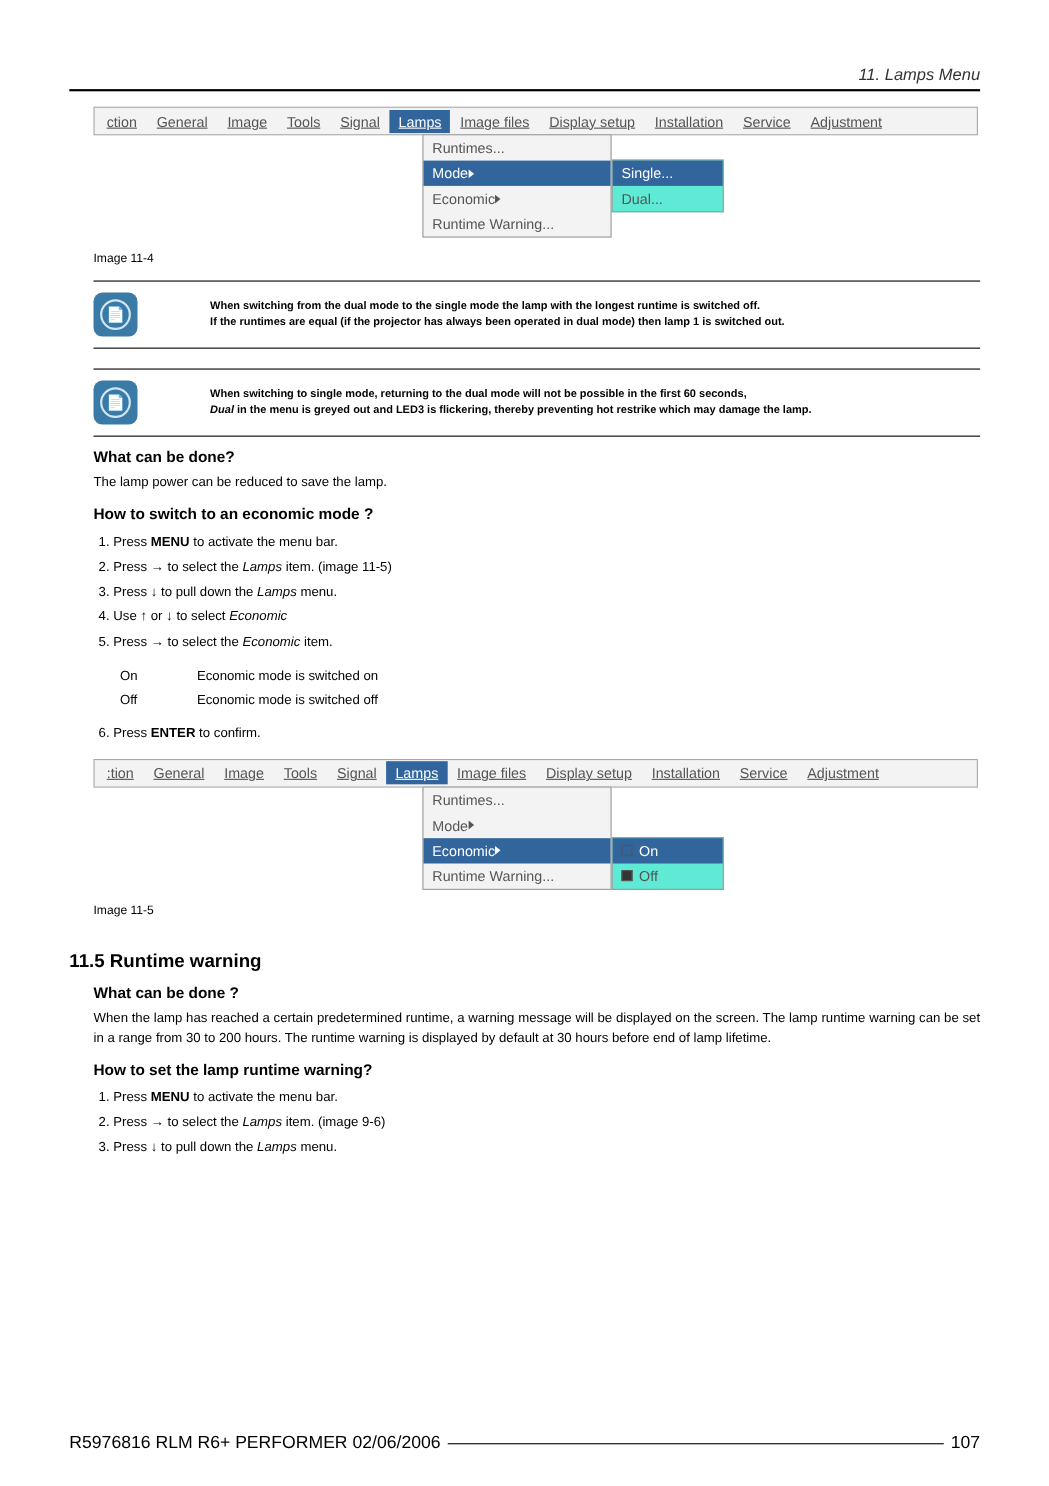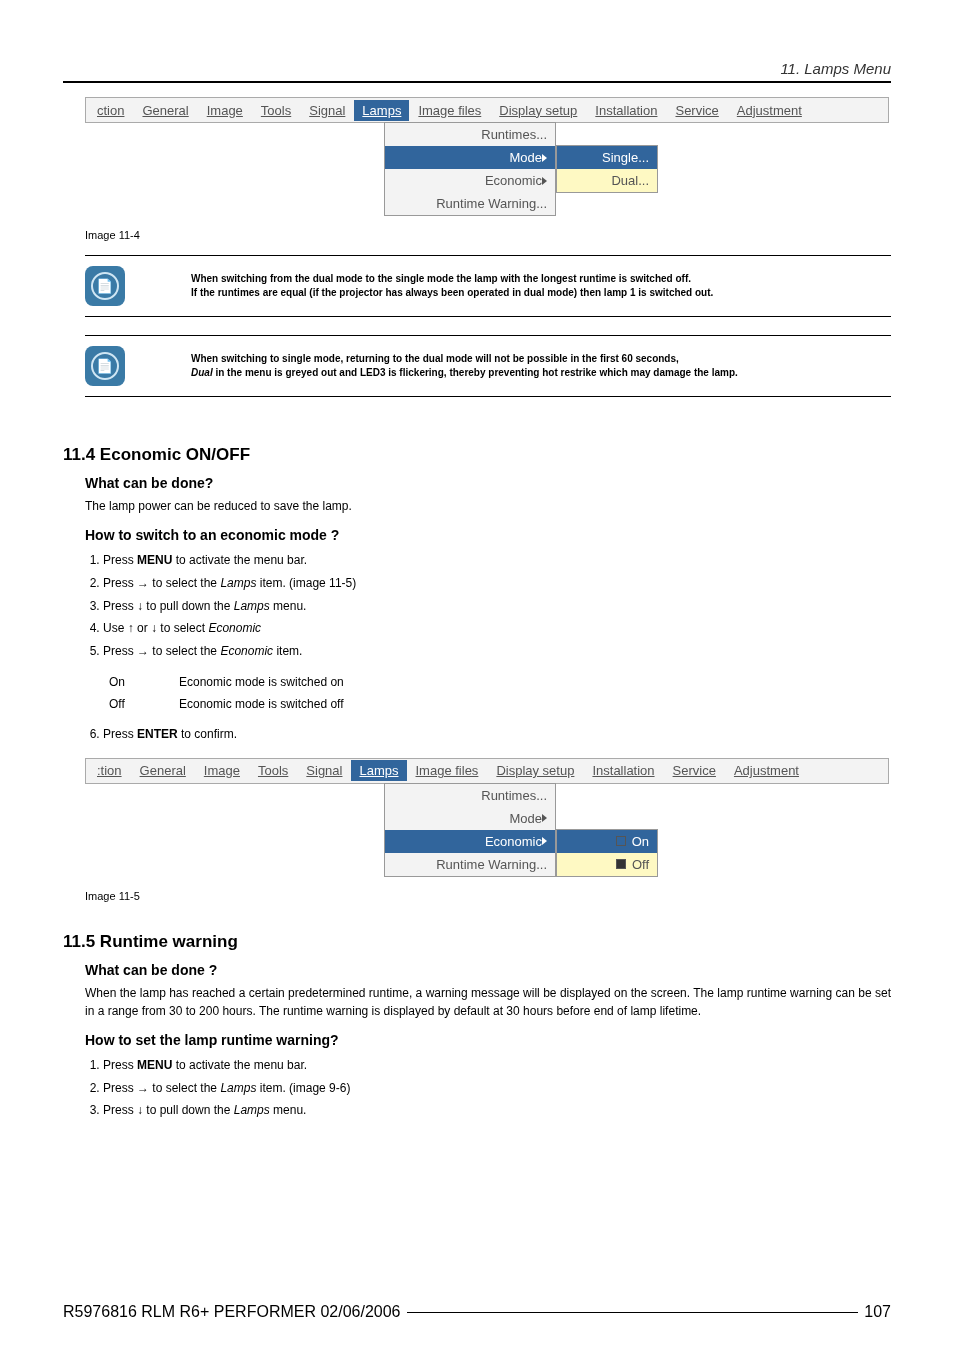--- a/index.html
+++ b/index.html
@@ -64,40 +64,40 @@
   .dropdown {
     position: absolute;
     border: 1px solid #999;
     background: #f3f3f3;
     font-size: 13px;
     color: #555;
     width: 170px;
   }
   .dropdown .item, .dropdown2 .item {
     display: flex;
-    justify-content: flex-end;
+    justify-content: flex-start;
     align-items: center;
     padding: 2px 8px;
     height: 19px;
   }
   .dropdown .item.sel, .dropdown2 .item.sel {
     background: #31659c;
     color: #fff;
   }
   .arrow-right {
     width: 0; height: 0;
     border-top: 4px solid transparent;
     border-bottom: 4px solid transparent;
     border-left: 5px solid #555;
   }
   .item.sel .arrow-right { border-left-color: #fff; }
   .dropdown2 {
     position: absolute;
     border: 1px solid #999;
-    background: #fef9c3;
+    background: #5eead4;
     font-size: 13px;
     color: #555;
     width: 100px;
   }
   .radio {
     width: 8px; height: 8px; border:1px solid #555; display:inline-block;
     margin-right:6px; vertical-align:middle;
   }
   .radio.filled { background:#333; }
   .img-caption {
@@ -256,21 +256,20 @@
           <div class="note-icon-inner">📄</div>
         </div>
       <div class="note-text">
         <div>When switching to single mode, returning to the dual mode will not be possible in the first 60 seconds,</div>
         <div><span class="italic">Dual</span><span> in the menu is greyed out and LED3 is flickering, thereby preventing hot restrike which may damage the lamp.</span></div>
       </div>
     </div>
     <hr class="hr-thin">
   </div>
 
-  <h2 class="section">11.4  Economic ON/OFF</h2>
 
   <h3 class="sub">What can be done?</h3>
   <p class="body-text">The lamp power can be reduced to save the lamp.</p>
 
   <h3 class="sub">How to switch to an economic mode ?</h3>
   <ol class="steps">
     <li><span>Press </span><b>MENU</b><span> to activate the menu bar.</span></li>
     <li><span>Press → to select the </span><span class="italic">Lamps</span><span> item.  (image 11-5)</span></li>
     <li><span>Press ↓ to pull down the </span><span class="italic">Lamps</span><span> menu.</span></li>
     <li><span>Use ↑ or ↓ to select </span><span class="italic">Economic</span></li>

